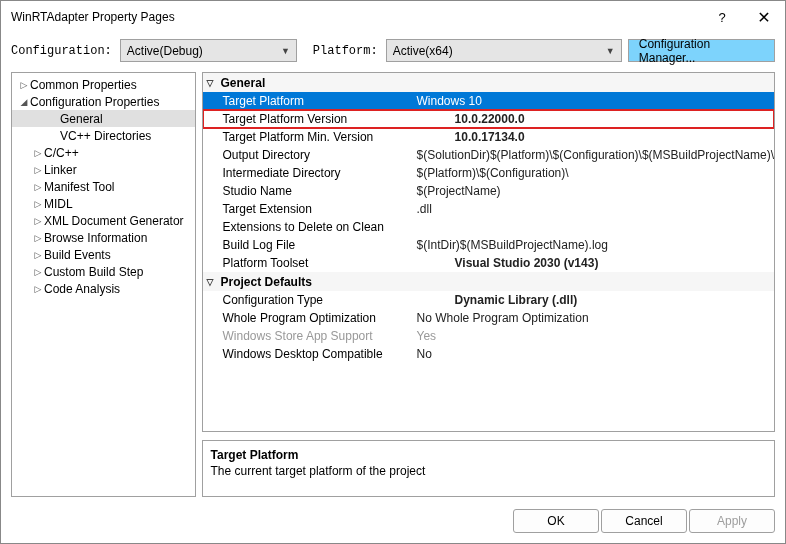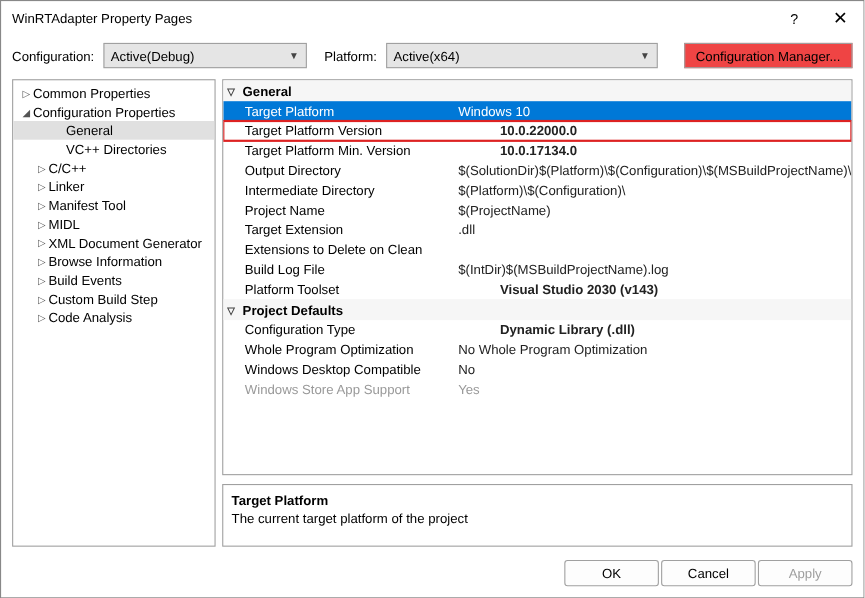--- a/index.html
+++ b/index.html
@@ -3,27 +3,27 @@
 <meta charset="utf-8">
 <style>
 * { box-sizing: border-box; font-family: "Segoe UI", Arial, sans-serif; font-size: 12px; }
 body { margin: 0; background: #fff; }
 .window { width: 786px; height: 544px; border: 1px solid #888; display: flex; flex-direction: column; }
 .titlebar { height: 32px; display: flex; align-items: center; padding-left: 10px; }
 .titlebar .title { flex: 1; }
 .titlebar .btn { width: 42px; height: 32px; display: flex; align-items: center; justify-content: center; font-size: 13px; }
 .titlebar .close { font-size: 16px; }
 .toolbar { display: flex; align-items: center; padding: 6px 10px; gap: 6px; }
-.toolbar label { margin-right: 2px; }
+.toolbar label { margin-right: 2px; font-family: Liberation Mono, monospace; }
 .combo { border: 1px solid #a0a0a0; height: 23px; display: flex; align-items: center; padding: 0 6px; background: #e5e5e5; }
 .combo .arrow { margin-left: auto; font-size: 9px; color: #444; }
 .cfg-combo { width: 185px; }
 .plat-label { margin-left: 10px; }
 .plat-combo { width: 247px; }
-.cfg-mgr { border: 1px solid #a0a0a0; background: #ef4444; height: 23px; padding: 0 10px; margin-left: auto; display: flex; align-items: center; }
+.cfg-mgr { border: 1px solid #a0a0a0; background: #7dd3fc; height: 23px; padding: 0 10px; margin-left: auto; display: flex; align-items: center; }
 .body { flex: 1; display: flex; padding: 4px 10px 2px; gap: 6px; min-height: 0; }
 .tree { width: 188px; border: 1px solid #a0a0a0; overflow-x: auto; overflow-y: hidden; padding-top: 3px; white-space: nowrap; }
 .tree::-webkit-scrollbar { height: 16px; }
 .tree::-webkit-scrollbar-track { background: #f0f0f0; }
 .tree::-webkit-scrollbar-thumb { background: #c0c0c0; }
 .tree-item { display: flex; align-items: center; height: 17px; padding-left: 6px; white-space: nowrap; }
 .tree-item .tw { width: 12px; display: inline-block; font-size: 9px; color: #555; text-align: center; }
 .tree-item.lvl1 { padding-left: 20px; }
 .tree-item.lvl2 { padding-left: 48px; }
 .tree-item.sel { background: #e0e0e0; }
@@ -143,21 +143,21 @@
           </div>
           <div class="row">
             <div class="label">Output Directory</div>
             <div class="val">$(SolutionDir)$(Platform)\$(Configuration)\$(MSBuildProjectName)\</div>
           </div>
           <div class="row">
             <div class="label">Intermediate Directory</div>
             <div class="val">$(Platform)\$(Configuration)\</div>
           </div>
           <div class="row">
-            <div class="label">Project Name</div>
+            <div class="label">Studio Name</div>
             <div class="val">$(ProjectName)</div>
           </div>
           <div class="row">
             <div class="label">Target Extension</div>
             <div class="val">.dll</div>
           </div>
           <div class="row">
             <div class="label">Extensions to Delete on Clean</div>
           </div>
           <div class="row">
@@ -174,26 +174,26 @@
           </div>
           <div class="row">
             <div class="label">Configuration Type</div>
             <div class="val bold">Dynamic Library (.dll)</div>
           </div>
           <div class="row">
             <div class="label">Whole Program Optimization</div>
             <div class="val">No Whole Program Optimization</div>
           </div>
           <div class="row">
+            <div class="label dim">Windows Store App Support</div>
+            <div class="val dim">Yes</div>
+          </div>
+          <div class="row">
             <div class="label">Windows Desktop Compatible</div>
             <div class="val">No</div>
-          </div>
-          <div class="row">
-            <div class="label dim">Windows Store App Support</div>
-            <div class="val dim">Yes</div>
           </div>
         </div>
       <div class="desc">
         <div class="t">Target Platform</div>
         <div>The current target platform of the project</div>
       </div>
     </div>
   </div>
 
   <div class="footer">

